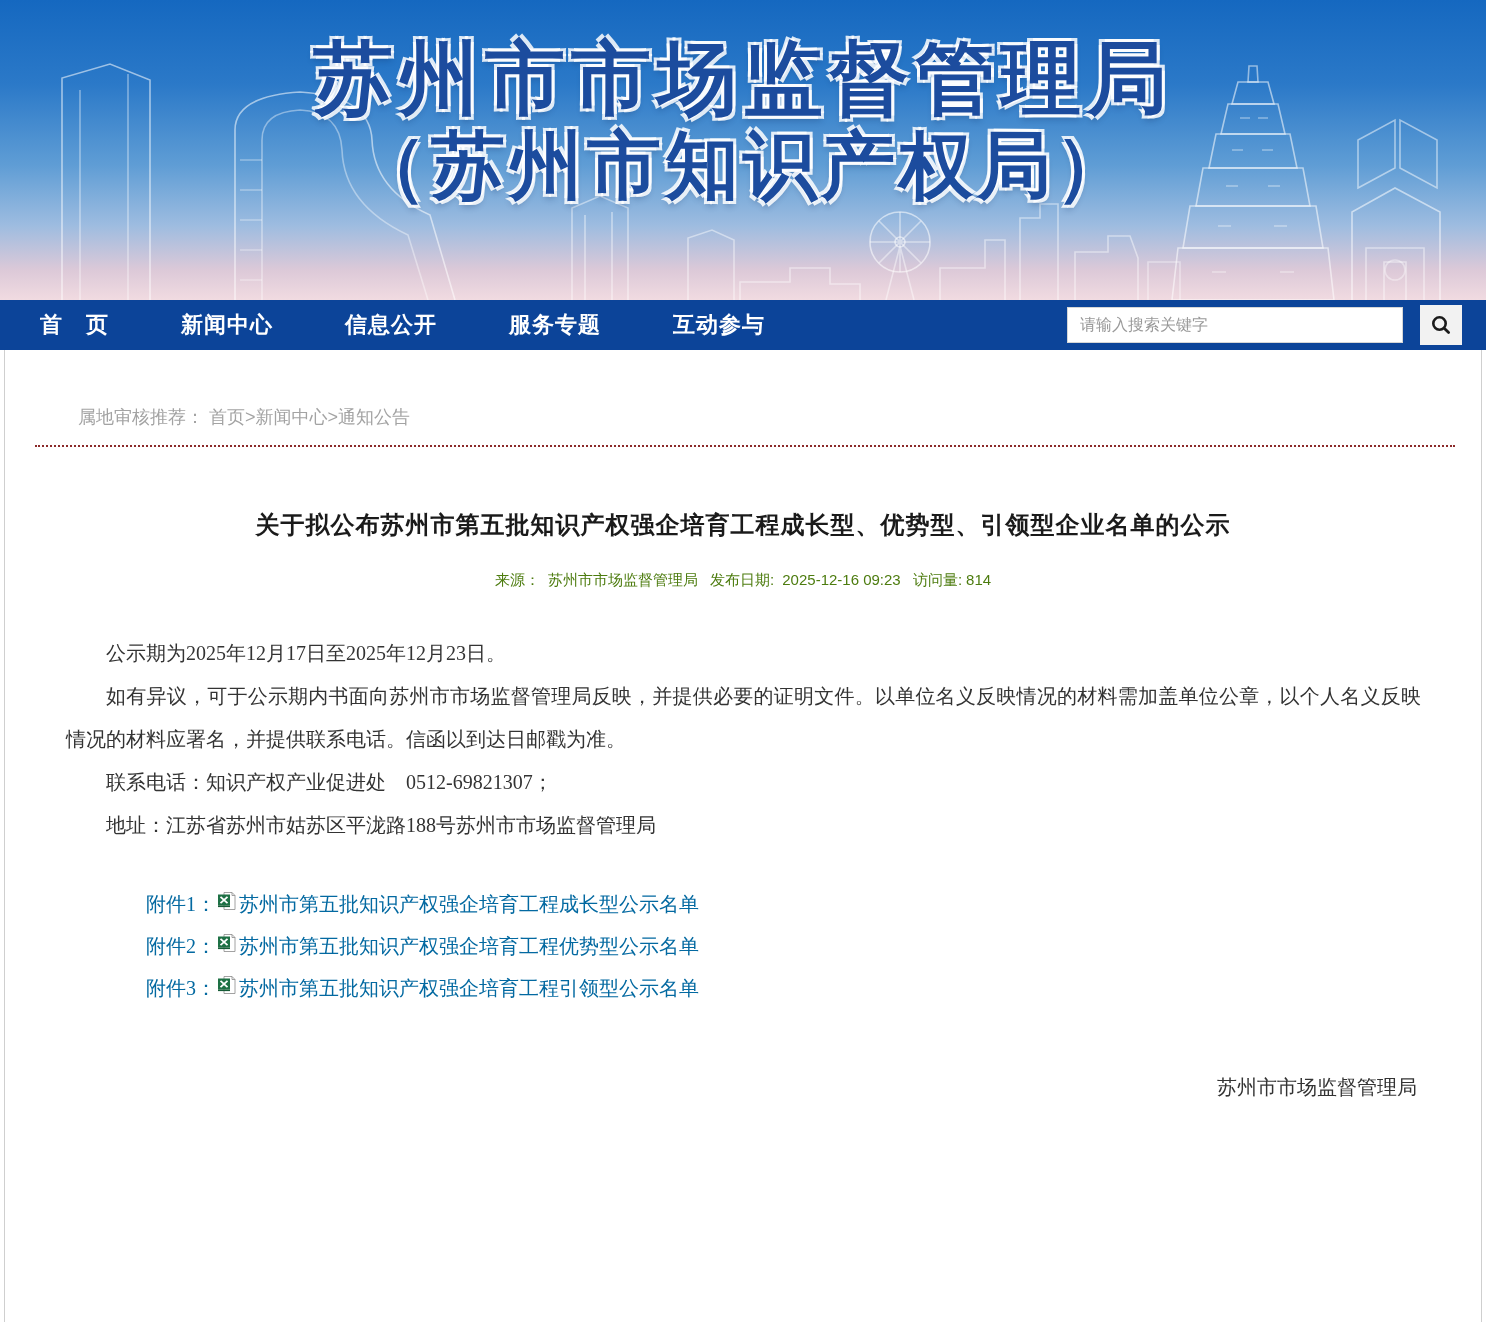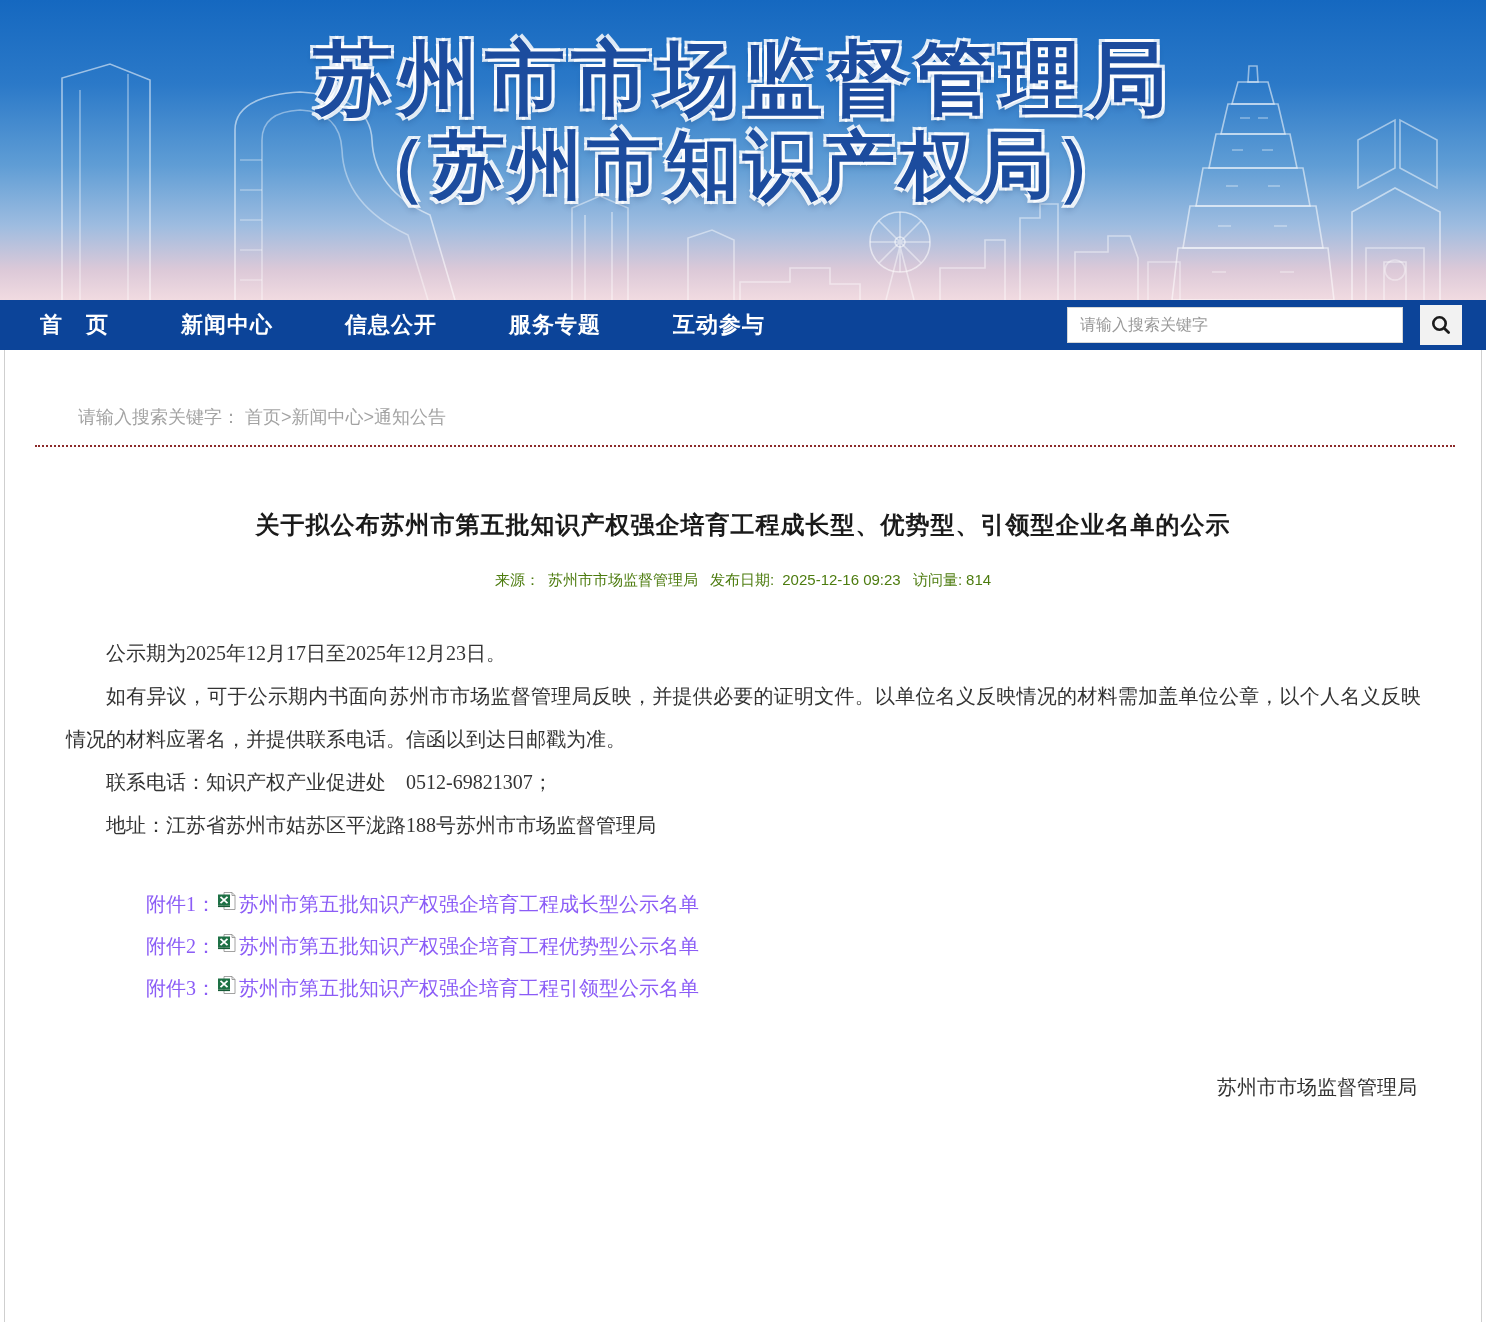--- a/index.html
+++ b/index.html
@@ -68,21 +68,21 @@
   .article-body{
     margin:42px 60px 0 61px;
     font-family:"Liberation Serif","DejaVu Serif",serif;
     font-size:20px; line-height:43px; color:#333; text-align:justify;
   }
   .article-body p{ text-indent:2em; }
 
   .attachments{
     margin:36px 60px 0 61px;
     font-family:"Liberation Serif","DejaVu Serif",serif;
-    font-size:20px; color:#8b5cf6;
+    font-size:20px; color:#0369a1;
   }
   .attach-row{ line-height:42px; display:flex; align-items:center; }
   .attach-label{ text-indent:2em; padding-left:2em; }
   .attach-link{ cursor:pointer; display:flex; align-items:center; }
   .xls-icon{ margin:0 2px 0 1px; flex:0 0 auto; }
 
   .signature{
     margin:58px 64px 0 0; text-align:right;
     font-family:"Liberation Serif","DejaVu Serif",serif;
     font-size:20px; color:#333; line-height:40px;
@@ -146,21 +146,21 @@
           <line x1="15.2" y1="15.2" x2="19.6" y2="19.6" stroke="#1b1b1b" stroke-width="2.8" stroke-linecap="round"></line>
         </svg>
       </span>
     </button>
   </div>
 </div>
 
 <div class="content">
 
   <div class="breadcrumb">
-    <span>请输入搜索关键字：</span>
+    <span>属地审核推荐：</span>
     <span class="crumb-link">首页</span><span>&gt;</span><span class="crumb-link">新闻中心</span><span>&gt;</span><span class="crumb-link">通知公告</span>
   </div>
 
   <div class="dotted-divider"></div>
 
   <h1 class="article-title">关于拟公布苏州市第五批知识产权强企培育工程成长型、优势型、引领型企业名单的公示</h1>
 
   <div class="meta">
     <span>来源：</span><span>苏州市市场监督管理局</span>
     <span>发布日期:</span><span>2025-12-16 09:23</span>

